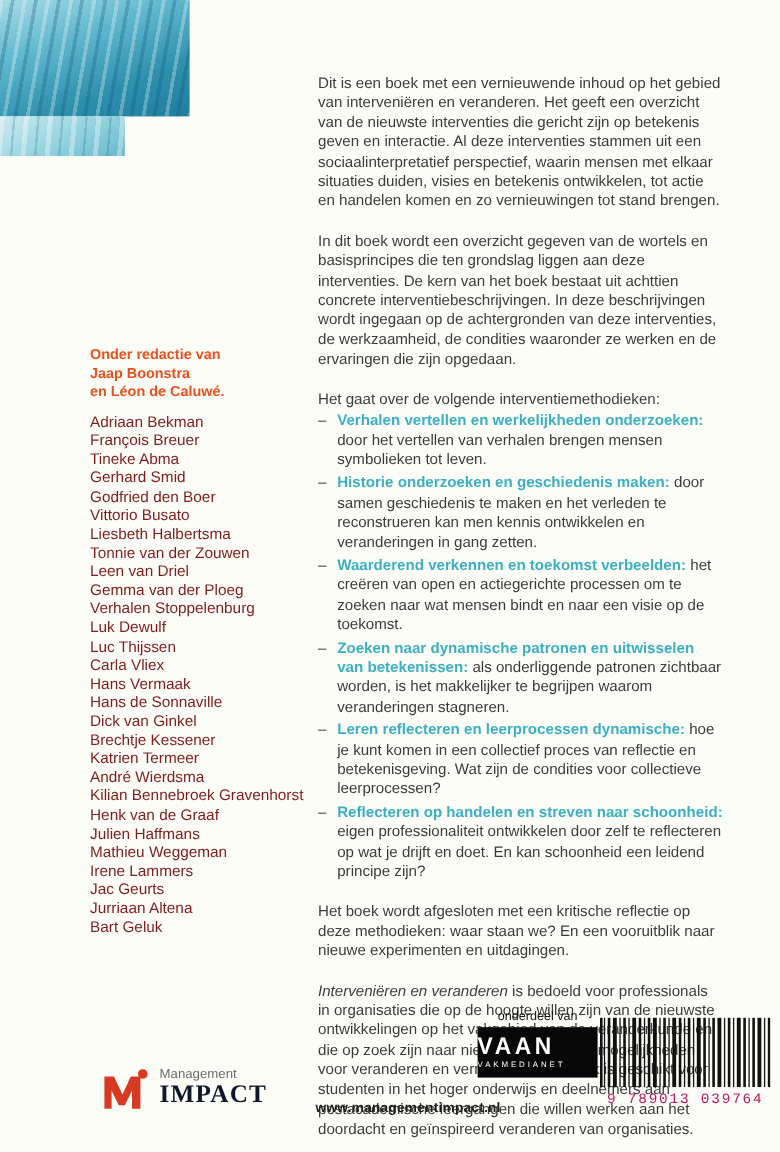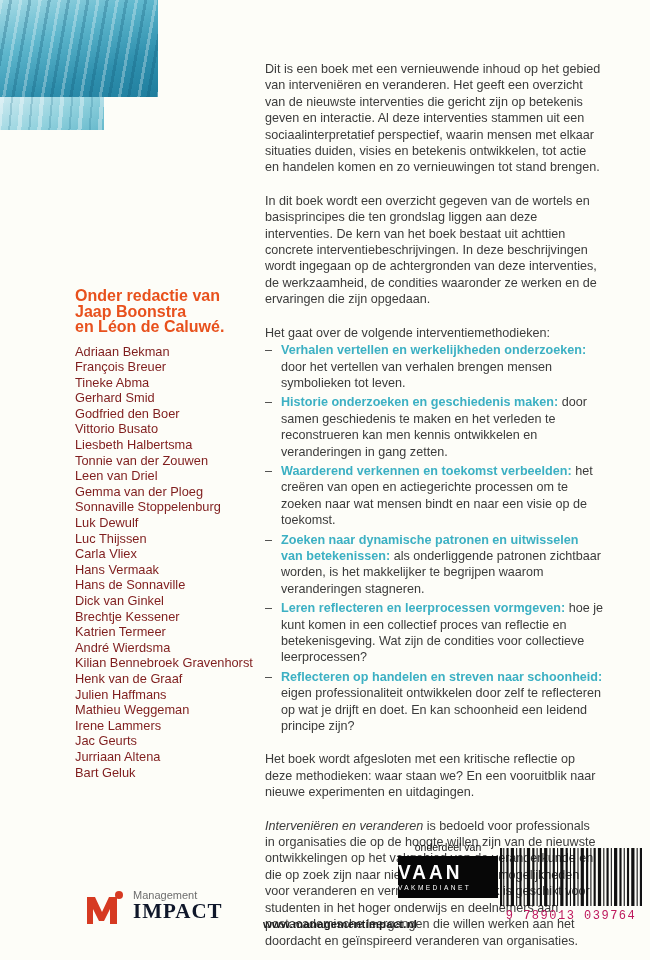--- a/index.html
+++ b/index.html
@@ -18,21 +18,21 @@
   }
   .water-bottom{
     position:absolute;left:0;top:97px;width:104px;height:33px;
     background:
       repeating-linear-gradient(95deg, rgba(255,255,255,0.35) 0 4px, rgba(255,255,255,0) 4px 11px, rgba(30,110,140,0.22) 11px 13px, rgba(30,110,140,0) 13px 20px),
       linear-gradient(150deg,#cdeaf0 0%,#93d2de 55%,#66b9cc 100%);
   }
   
   .left-col{position:absolute;left:75px;top:288px;width:200px;}
   .editors-heading{
-    color:#e8511d;font-weight:bold;font-size:16px;line-height:15.5px;
+    color:#e8511d;font-weight:bold;font-size:12px;line-height:15.5px;
     white-space:pre-line;margin-bottom:9px;
   }
   .name{font-size:12.8px;line-height:15.6px;color:#7f1d1d;white-space:nowrap;}
   
   .main-col{position:absolute;left:265px;top:61px;width:338px;font-size:12.6px;line-height:16.4px;}
   .main-col p{margin:0 0 17px 0;}
   .methods-intro{margin:0 0 1px 0 !important;}
   .methods{margin:0 0 17px 0;}
   .method{position:relative;padding-left:16px;margin-bottom:3px;}
   .method .dash{position:absolute;left:0;top:0;}
@@ -73,21 +73,21 @@
       <div class="name">Adriaan Bekman</div>
       <div class="name">François Breuer</div>
       <div class="name">Tineke Abma</div>
       <div class="name">Gerhard Smid</div>
       <div class="name">Godfried den Boer</div>
       <div class="name">Vittorio Busato</div>
       <div class="name">Liesbeth Halbertsma</div>
       <div class="name">Tonnie van der Zouwen</div>
       <div class="name">Leen van Driel</div>
       <div class="name">Gemma van der Ploeg</div>
-      <div class="name">Sonnaville Stoppelenburg</div>
+      <div class="name">Verhalen Stoppelenburg</div>
       <div class="name">Luk Dewulf</div>
       <div class="name">Luc Thijssen</div>
       <div class="name">Carla Vliex</div>
       <div class="name">Hans Vermaak</div>
       <div class="name">Hans de Sonnaville</div>
       <div class="name">Dick van Ginkel</div>
       <div class="name">Brechtje Kessener</div>
       <div class="name">Katrien Termeer</div>
       <div class="name">André Wierdsma</div>
       <div class="name">Kilian Bennebroek Gravenhorst</div>
@@ -113,21 +113,21 @@
       <div class="method">
         <span class="dash">–</span><span class="method-lead">Historie onderzoeken en geschiedenis maken:</span><span> door samen geschiedenis te maken en het verleden te reconstrueren kan men kennis ontwikkelen en veranderingen in gang zetten.</span>
       </div>
       <div class="method">
         <span class="dash">–</span><span class="method-lead">Waarderend verkennen en toekomst verbeelden:</span><span> het creëren van open en actiegerichte processen om te zoeken naar wat mensen bindt en naar een visie op de toekomst.</span>
       </div>
       <div class="method">
         <span class="dash">–</span><span class="method-lead">Zoeken naar dynamische patronen en uitwisselen van betekenissen:</span><span> als onderliggende patronen zichtbaar worden, is het makkelijker te begrijpen waarom veranderingen stagneren.</span>
       </div>
       <div class="method">
-        <span class="dash">–</span><span class="method-lead">Leren reflecteren en leerprocessen vormgeven:</span><span> hoe je kunt komen in een collectief proces van reflectie en betekenisgeving. Wat zijn de condities voor collectieve leerprocessen?</span>
+        <span class="dash">–</span><span class="method-lead">Leren reflecteren en leerprocessen dynamische:</span><span> hoe je kunt komen in een collectief proces van reflectie en betekenisgeving. Wat zijn de condities voor collectieve leerprocessen?</span>
       </div>
       <div class="method">
         <span class="dash">–</span><span class="method-lead">Reflecteren op handelen en streven naar schoonheid:</span><span> eigen professionaliteit ontwikkelen door zelf te reflecteren op wat je drijft en doet. En kan schoonheid een leidend principe zijn?</span>
       </div>
     </div>
 
     <p>Het boek wordt afgesloten met een kritische reflectie op deze methodieken: waar staan we? En een vooruitblik naar nieuwe experimenten en uitdagingen.</p>
 
     <p><span class="italic-lead">Interveniëren en veranderen</span><span> is bedoeld voor professionals in organisaties die op de hoogte willen zijn van de nieuwste ontwikkelingen op het vakgebied van de veranderkunde en die op zoek zijn naar nieuwe inzichten en mogelijkheden voor veranderen en vernieuwen. Het boek is geschikt voor studenten in het hoger onderwijs en deelnemers aan postacademische leergangen die willen werken aan het doordacht en geïnspireerd veranderen van organisaties.</span></p>
   </div>

